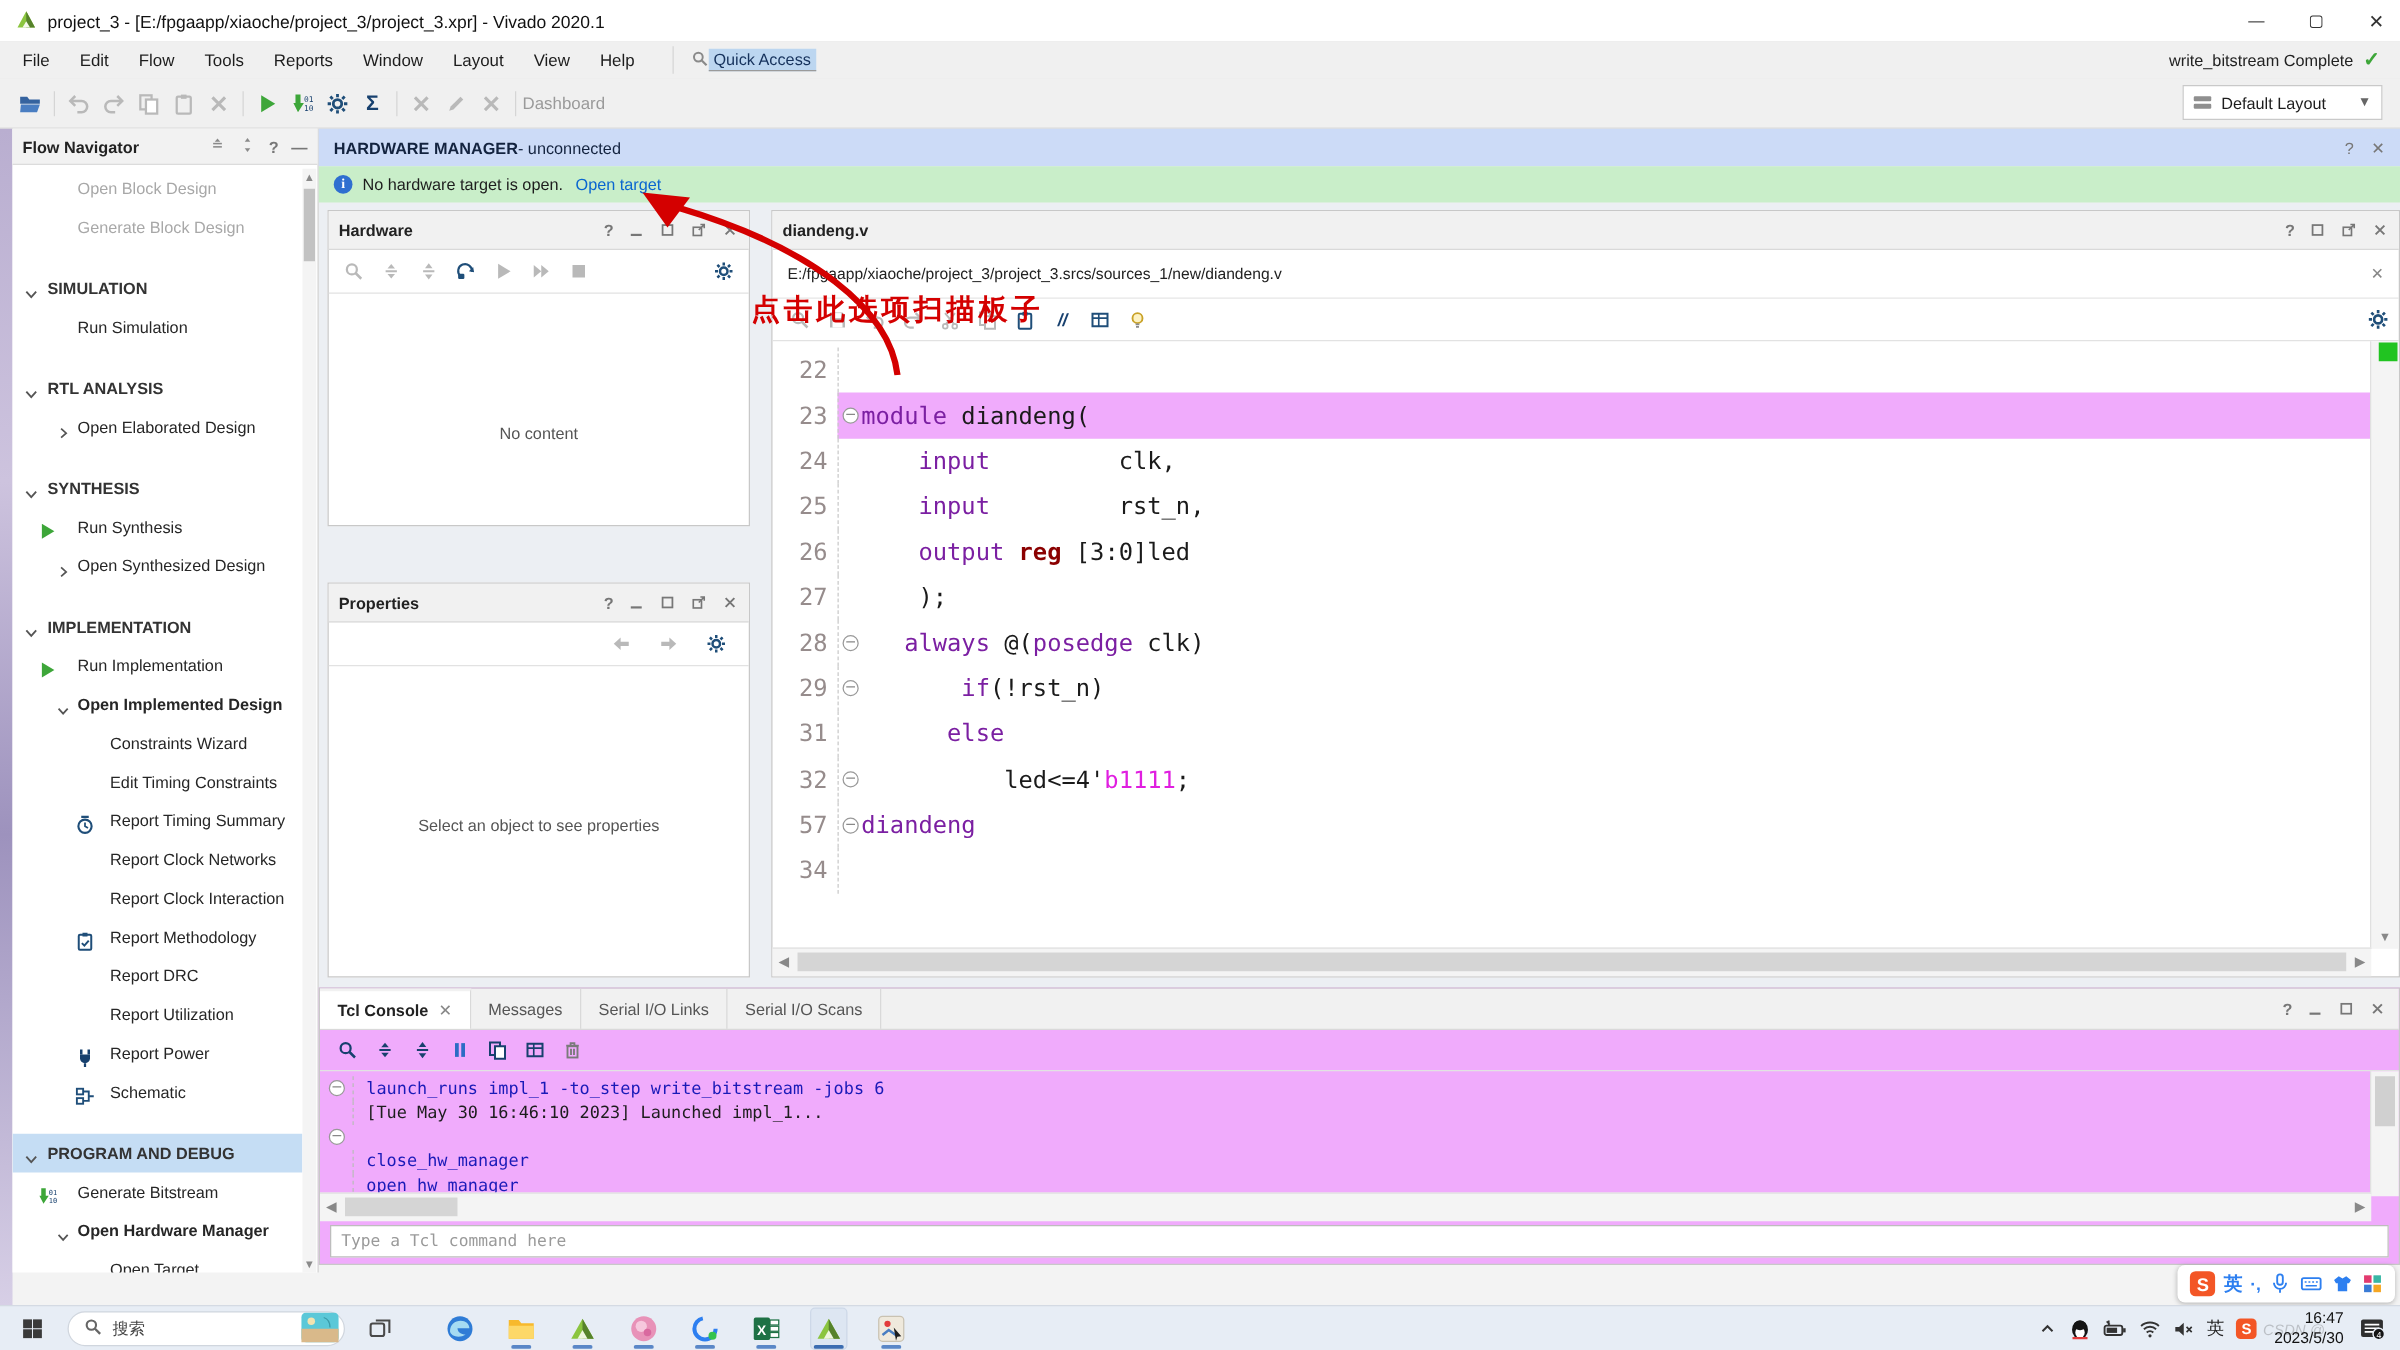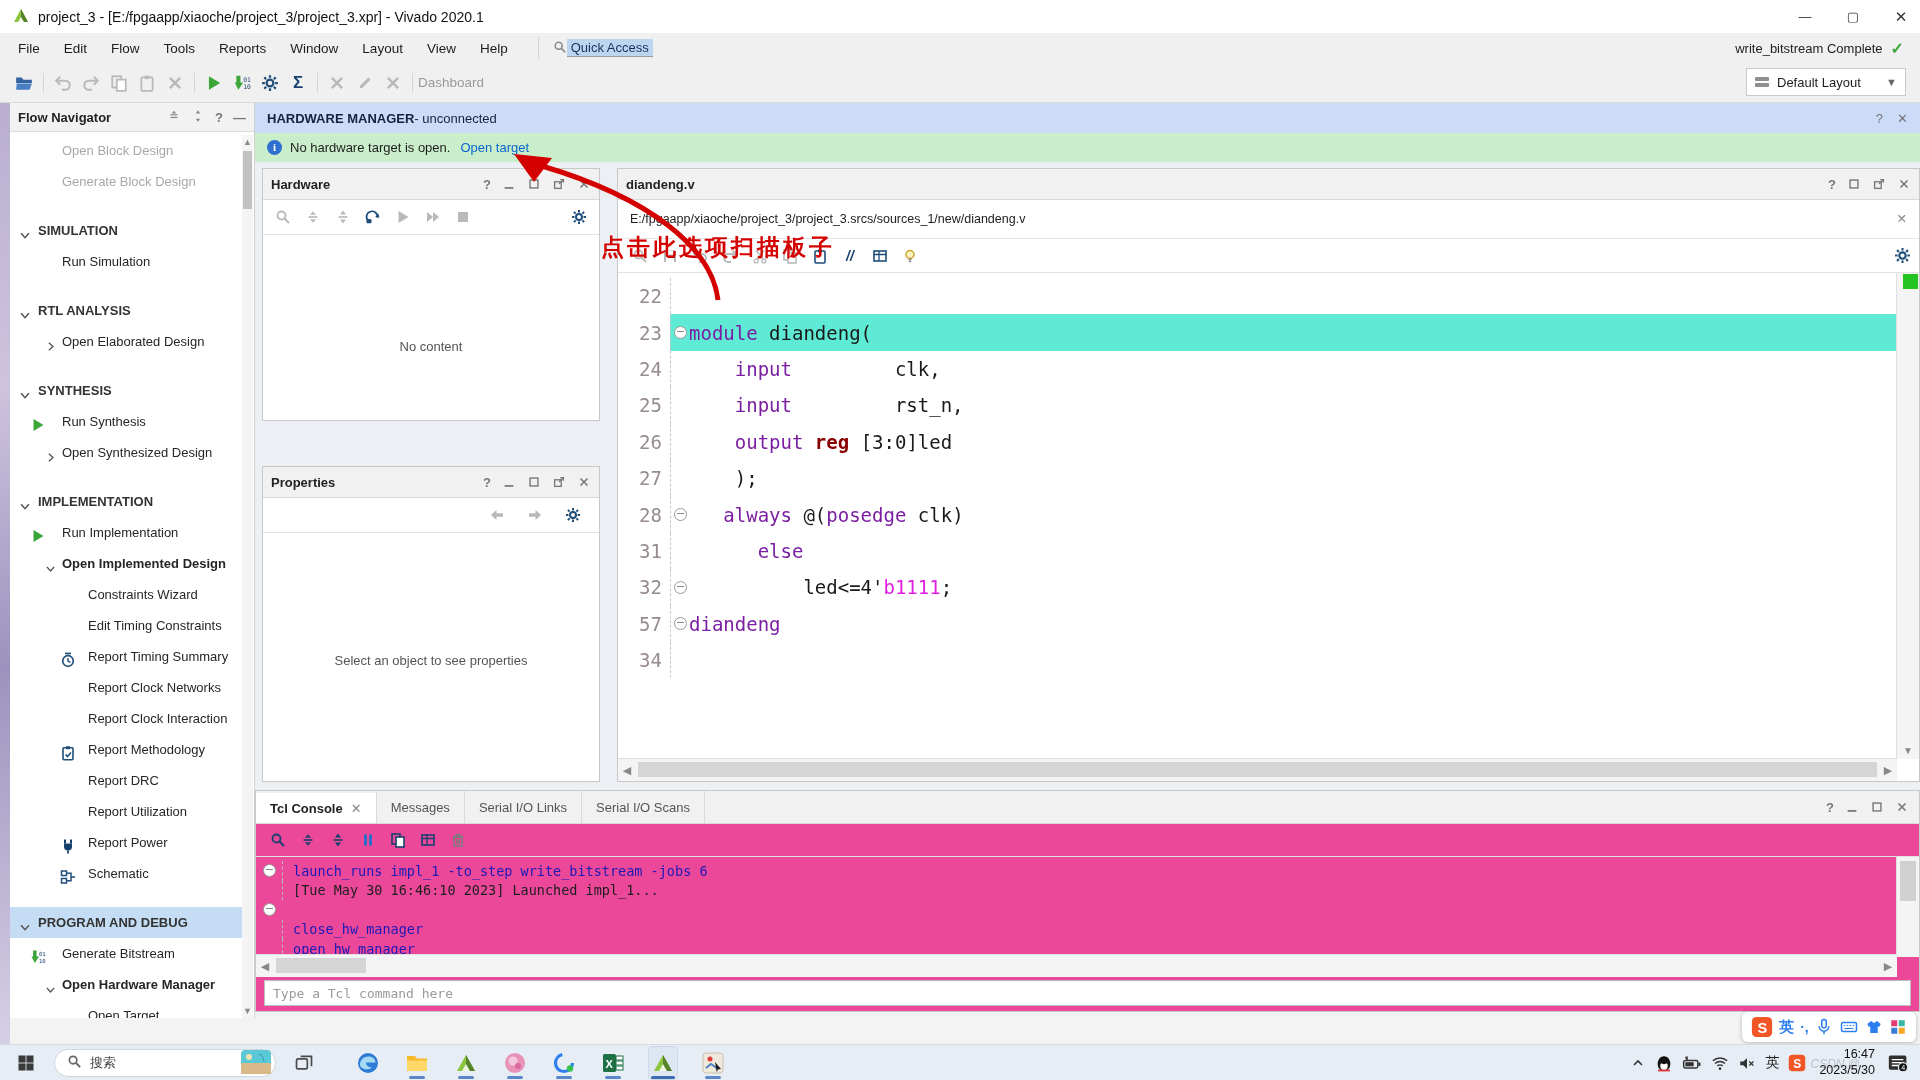--- a/index.html
+++ b/index.html
@@ -61,40 +61,40 @@
   #props-panel{left:262px;top:466px;width:338px;height:316px}
   
   #editor{left:617px;top:168px;width:1303px;height:614px;background:#fff;border:1px solid #c8c8c8;box-sizing:border-box}
   #ed-path-row{position:absolute;left:0;top:30px;width:100%;height:40px;border-bottom:1px solid #e6e6e6;display:flex;align-items:center;padding:0 12px;box-sizing:border-box;font-size:12.5px;color:#222}
   #ed-tools{position:absolute;left:0;top:70px;width:100%;height:34px;border-bottom:1px solid #e2e2e2;display:flex;align-items:center;padding:0 8px;gap:2px;box-sizing:border-box}
   #ed-gear{position:absolute;right:8px;top:78px}
   #code-area{position:absolute;left:0;top:104px;right:22px;bottom:22px;overflow:hidden;padding-top:5px}
   .cl{display:flex;height:36.4px;align-items:center;font-family:"DejaVu Sans Mono",monospace;font-size:19px}
   .cl .ln{width:44px;text-align:right;padding-right:8px;color:#968c8c;flex:none;font-size:19px}
   .cl .rest{flex:1;display:flex;align-items:center;border-left:1px dashed #c9c9c9;height:100%}
-  .cl .rest.hl{background:#5eead4}
+  .cl .rest.hl{background:#f0abfc}
   .cl .fold{width:18px;flex:none;display:flex;justify-content:center}
   .cl .ct{white-space:pre}
   .tk-kw{color:#7b1fa2}
   .tk-type{color:#8b0000;font-weight:bold}
   .tk-num{color:#e01ee0}
   .tk-pl{color:#1a1a1a}
   .foldc{width:11px;height:11px;border:1px solid #999;border-radius:50%;position:relative;background:#fff}
   .foldc:after{content:"";position:absolute;left:2px;right:2px;top:4px;border-top:1px solid #888}
   .vscroll{position:absolute;top:104px;right:0;width:22px;bottom:22px;background:#f4f4f4;border-left:1px solid #e0e0e0}
   .vscroll .ar{position:absolute;left:0;width:22px;height:16px;text-align:center;color:#888;font-size:10px;line-height:16px}
   #green-sq{position:absolute;right:1px;top:105px;width:15px;height:15px;background:#21c421}
   .hscroll{position:absolute;left:0;bottom:0;right:22px;height:22px;background:#f4f4f4;border-top:1px solid #e0e0e0}
   .hscroll .ar{position:absolute;top:0;width:18px;height:22px;text-align:center;color:#888;font-size:11px;line-height:22px}
   .hscroll .thumb{position:absolute;top:3px;height:15px;background:#d5d5d5}
   
   #annot-text{left:601px;top:232px;font-size:23px;font-weight:bold;color:#d40000;letter-spacing:3px;z-index:30;font-family:Liberation Sans, sans-serif}
   #annot-arrow{left:500px;top:138px;z-index:30}
   
-  #bottom-panel{left:255px;top:790px;width:1665px;height:222px;background:#ec4899;border:1px solid #c8c8c8;box-sizing:border-box}
+  #bottom-panel{left:255px;top:790px;width:1665px;height:222px;background:#f0abfc;border:1px solid #c8c8c8;box-sizing:border-box}
   #tcl-tabs{position:absolute;left:0;top:0;width:100%;height:32px;background:#f1f1f1;border-bottom:1px solid #d9d9d9;display:flex;align-items:stretch}
   .tab{display:flex;align-items:center;padding:0 14px;color:#555;border-right:1px solid #d9d9d9;font-size:13px;gap:8px}
   .tab.active{background:#fff;color:#222;font-weight:bold;border-top:2px solid #f1f1f1}
   .tab .x{color:#888;font-weight:normal}
   #tcl-tools{position:absolute;left:0;top:32px;width:100%;height:34px;border-bottom:1px solid #e2e2e2;display:flex;align-items:center;padding:0 8px;gap:2px;box-sizing:border-box}
   #tcl-content{position:absolute;left:0;top:66px;right:22px;height:100px;overflow:hidden;padding-top:4px}
   .tl{display:flex;height:19.5px;align-items:center;font-family:"DejaVu Sans Mono",monospace;font-size:13.5px}
   .tl .tg{width:26px;flex:none;display:flex;justify-content:center}
   .tl .tt{border-left:1px dashed #bbb;padding-left:10px;white-space:pre;height:100%;display:flex;align-items:center}
   .tl .cmd{color:#1a1ab8}
@@ -715,20 +715,29 @@
           <span class="ct"><span class="tk-pl">    );</span></span>
         </span>
       </div>
       <div class="cl">
         <span class="ln">28</span>
         <span class="rest">
           <span class="fold">
             <span class="foldc"></span>
           </span>
           <span class="ct"><span class="tk-pl">   </span><span class="tk-kw">always</span><span class="tk-pl"> @(</span><span class="tk-kw">posedge</span><span class="tk-pl"> clk)</span></span>
+        </span>
+      </div>
+      <div class="cl">
+        <span class="ln">29</span>
+        <span class="rest">
+          <span class="fold">
+            <span class="foldc"></span>
+          </span>
+          <span class="ct"><span class="tk-pl">       </span><span class="tk-kw">if</span><span class="tk-pl">(!rst_n)</span></span>
         </span>
       </div>
       <div class="cl">
         <span class="ln">31</span>
         <span class="rest">
           <span class="fold"></span>
           <span class="ct"><span class="tk-pl">      </span><span class="tk-kw">else</span></span>
         </span>
       </div>
       <div class="cl">

